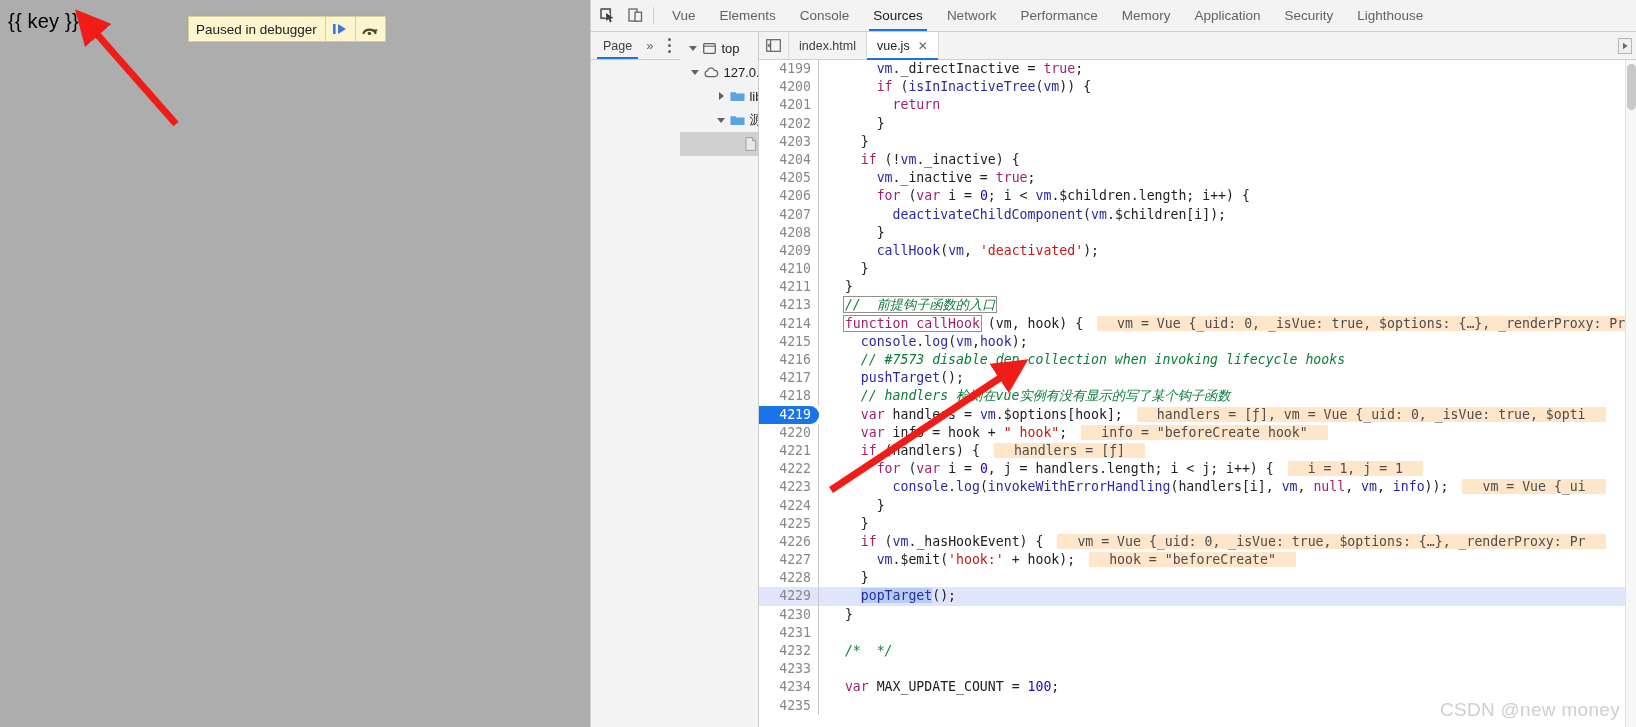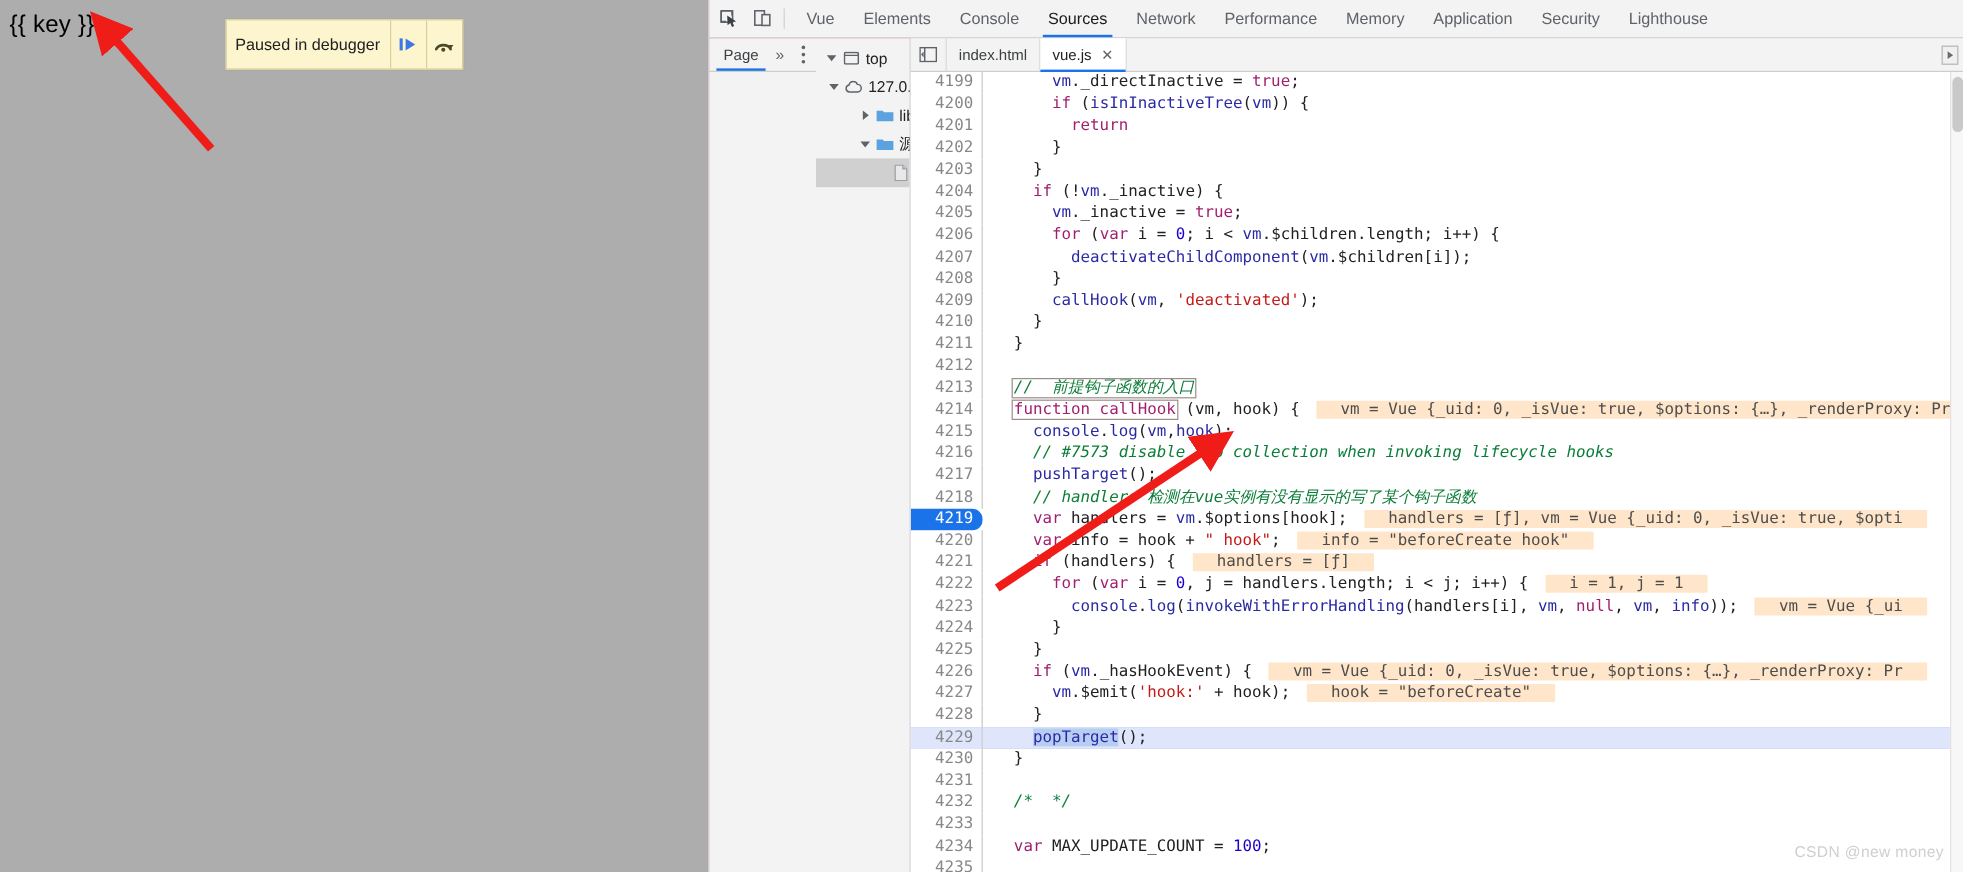--- a/index.html
+++ b/index.html
@@ -21,21 +21,21 @@
     overflow: hidden;
   }
   #page-content {
     position: absolute; left: 8px; top: 10px;
     font-size: 20px; color: #000;
     font-family: "Liberation Sans", sans-serif;
     letter-spacing: .2px;
   }
   #paused-banner {
     position: absolute; left: 188px; top: 16px;
-    height: 42px;
+    height: 26px;
     background: #fdf5cd;
     border: 1px solid #d8cf9a;
     display: flex; align-items: stretch;
     font-size: 13.5px; color: #202124;
     box-shadow: 0 0 0 1px rgba(0,0,0,.02);
   }
   #paused-banner .pb-text {
     display: flex; align-items: center;
     padding: 0 8px 0 7px;
     white-space: nowrap;
@@ -228,21 +228,21 @@
   }
   .inline-val {
     background: #ffe5c9; color: #4d4d4d;
     padding: 0 20px; margin-left: 14px;
     border-radius: 1px;
   }
   .sel-text { background: #b8cdf2; }
 
   #watermark {
     position: absolute; right: 16px; bottom: 8px;
-    font-size: 13px; color: #cfcfcf; letter-spacing: .3px;
+    font-size: 19px; color: #cfcfcf; letter-spacing: .3px;
     font-family: "Liberation Sans", sans-serif;
   }
 
   
   #code-vscroll {
     position: absolute; right: 0; top: 0; bottom: 0; width: 11px;
     background: #f7f7f7; border-left: 1px solid #e2e2e2;
   }
   #code-vscroll .thumb {
     position: absolute; left: 1px; width: 9px; top: 4px; height: 46px;
@@ -449,21 +449,20 @@
               <div class="cline"><div class="gutter">4202</div><div class="ctext"><span class="pl">      }</span></div></div>
               <div class="cline"><div class="gutter">4203</div><div class="ctext"><span class="pl">    }</span></div></div>
               <div class="cline"><div class="gutter">4204</div><div class="ctext"><span class="pl">    </span><span class="kw">if</span><span class="pl"> (!</span><span class="nm">vm</span><span class="pl">._inactive) {</span></div></div>
               <div class="cline"><div class="gutter">4205</div><div class="ctext"><span class="pl">      </span><span class="nm">vm</span><span class="pl">._inactive = </span><span class="kw">true</span><span class="pl">;</span></div></div>
               <div class="cline"><div class="gutter">4206</div><div class="ctext"><span class="pl">      </span><span class="kw">for</span><span class="pl"> (</span><span class="kw">var</span><span class="pl"> i = </span><span class="num">0</span><span class="pl">; i &lt; </span><span class="nm">vm</span><span class="pl">.$children.length; i++) {</span></div></div>
               <div class="cline"><div class="gutter">4207</div><div class="ctext"><span class="pl">        </span><span class="fn">deactivateChildComponent</span><span class="pl">(</span><span class="nm">vm</span><span class="pl">.$children[i]);</span></div></div>
               <div class="cline"><div class="gutter">4208</div><div class="ctext"><span class="pl">      }</span></div></div>
               <div class="cline"><div class="gutter">4209</div><div class="ctext"><span class="pl">      </span><span class="fn">callHook</span><span class="pl">(</span><span class="nm">vm</span><span class="pl">, </span><span class="str">'deactivated'</span><span class="pl">);</span></div></div>
               <div class="cline"><div class="gutter">4210</div><div class="ctext"><span class="pl">    }</span></div></div>
               <div class="cline"><div class="gutter">4211</div><div class="ctext"><span class="pl">  }</span></div></div>
-              <div class="cline"><div class="gutter">4212</div><div class="ctext"></div></div>
               <div class="cline"><div class="gutter">4213</div><div class="ctext"><span class="pl">  </span><span class="cm tok-box">//  前提钩子函数的入口</span></div></div>
               <div class="cline"><div class="gutter">4214</div><div class="ctext"><span class="pl">  </span><span class="kw tok-box">function callHook</span><span class="pl"> (vm, hook) {</span><span class="inline-val">vm = Vue {_uid: 0, _isVue: true, $options: {…}, _renderProxy: Pr</span></div></div>
               <div class="cline"><div class="gutter">4215</div><div class="ctext"><span class="pl">    </span><span class="nm">console</span><span class="pl">.</span><span class="fn">log</span><span class="pl">(</span><span class="nm">vm</span><span class="pl">,</span><span class="nm">hook</span><span class="pl">);</span></div></div>
               <div class="cline"><div class="gutter">4216</div><div class="ctext"><span class="pl">    </span><span class="cm">// #7573 disable dep collection when invoking lifecycle hooks</span></div></div>
               <div class="cline"><div class="gutter">4217</div><div class="ctext"><span class="pl">    </span><span class="fn">pushTarget</span><span class="pl">();</span></div></div>
               <div class="cline"><div class="gutter">4218</div><div class="ctext"><span class="pl">    </span><span class="cm">// handlers 检测在vue实例有没有显示的写了某个钩子函数</span></div></div>
               <div class="cline exec"><div class="gutter">4219</div><div class="ctext"><span class="pl">    </span><span class="kw">var</span><span class="pl"> handlers = </span><span class="nm">vm</span><span class="pl">.$options[hook];</span><span class="inline-val">handlers = [ƒ], vm = Vue {_uid: 0, _isVue: true, $opti</span></div></div>
               <div class="cline"><div class="gutter">4220</div><div class="ctext"><span class="pl">    </span><span class="kw">var</span><span class="pl"> info = hook + </span><span class="str">" hook"</span><span class="pl">;</span><span class="inline-val">info = "beforeCreate hook"</span></div></div>
               <div class="cline"><div class="gutter">4221</div><div class="ctext"><span class="pl">    </span><span class="kw">if</span><span class="pl"> (handlers) {</span><span class="inline-val">handlers = [ƒ]</span></div></div>
               <div class="cline"><div class="gutter">4222</div><div class="ctext"><span class="pl">      </span><span class="kw">for</span><span class="pl"> (</span><span class="kw">var</span><span class="pl"> i = </span><span class="num">0</span><span class="pl">, j = handlers.length; i &lt; j; i++) {</span><span class="inline-val">i = 1, j = 1</span></div></div>

